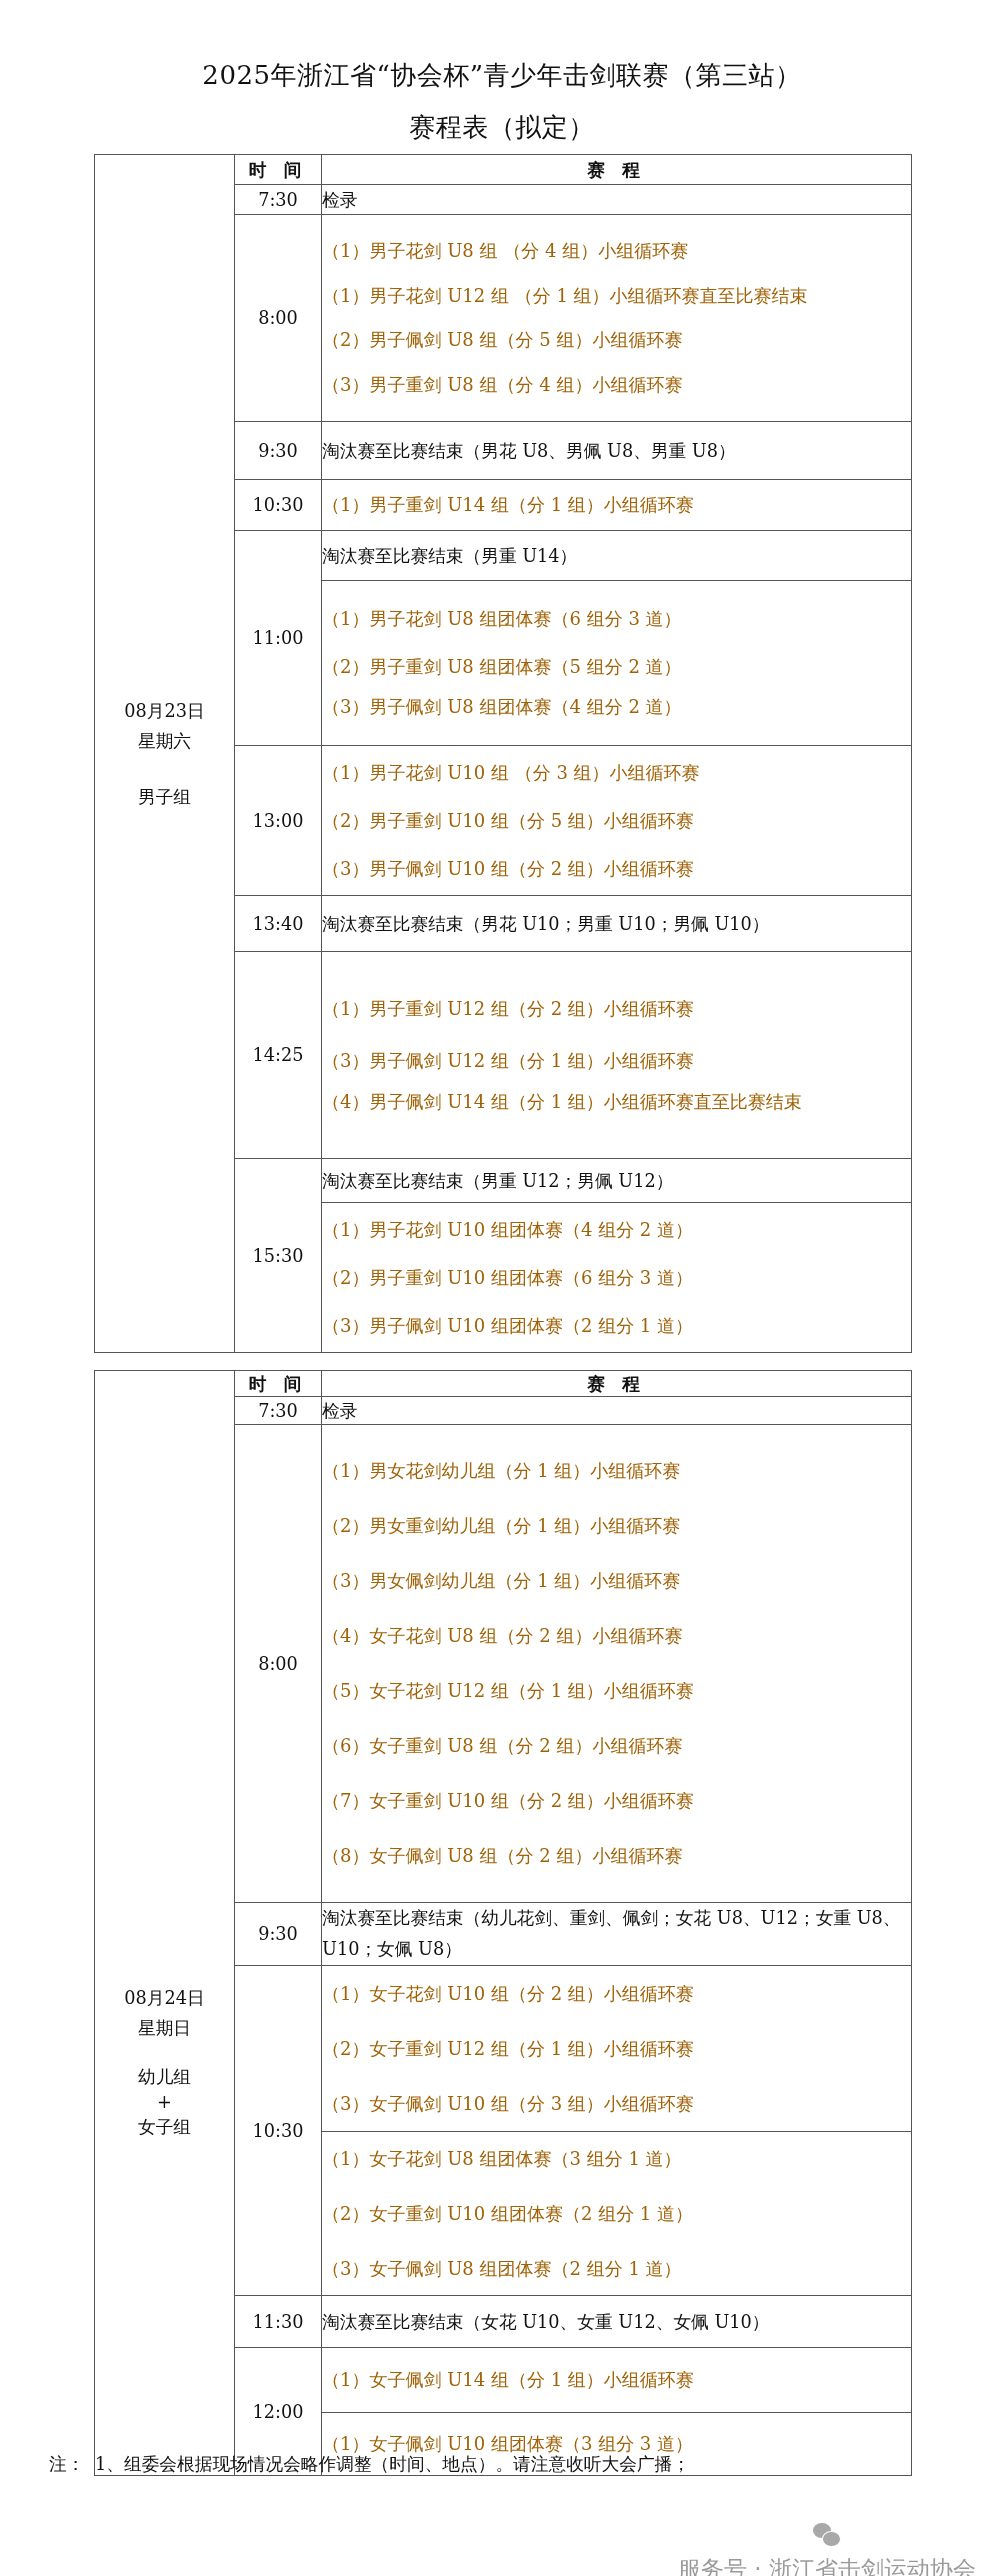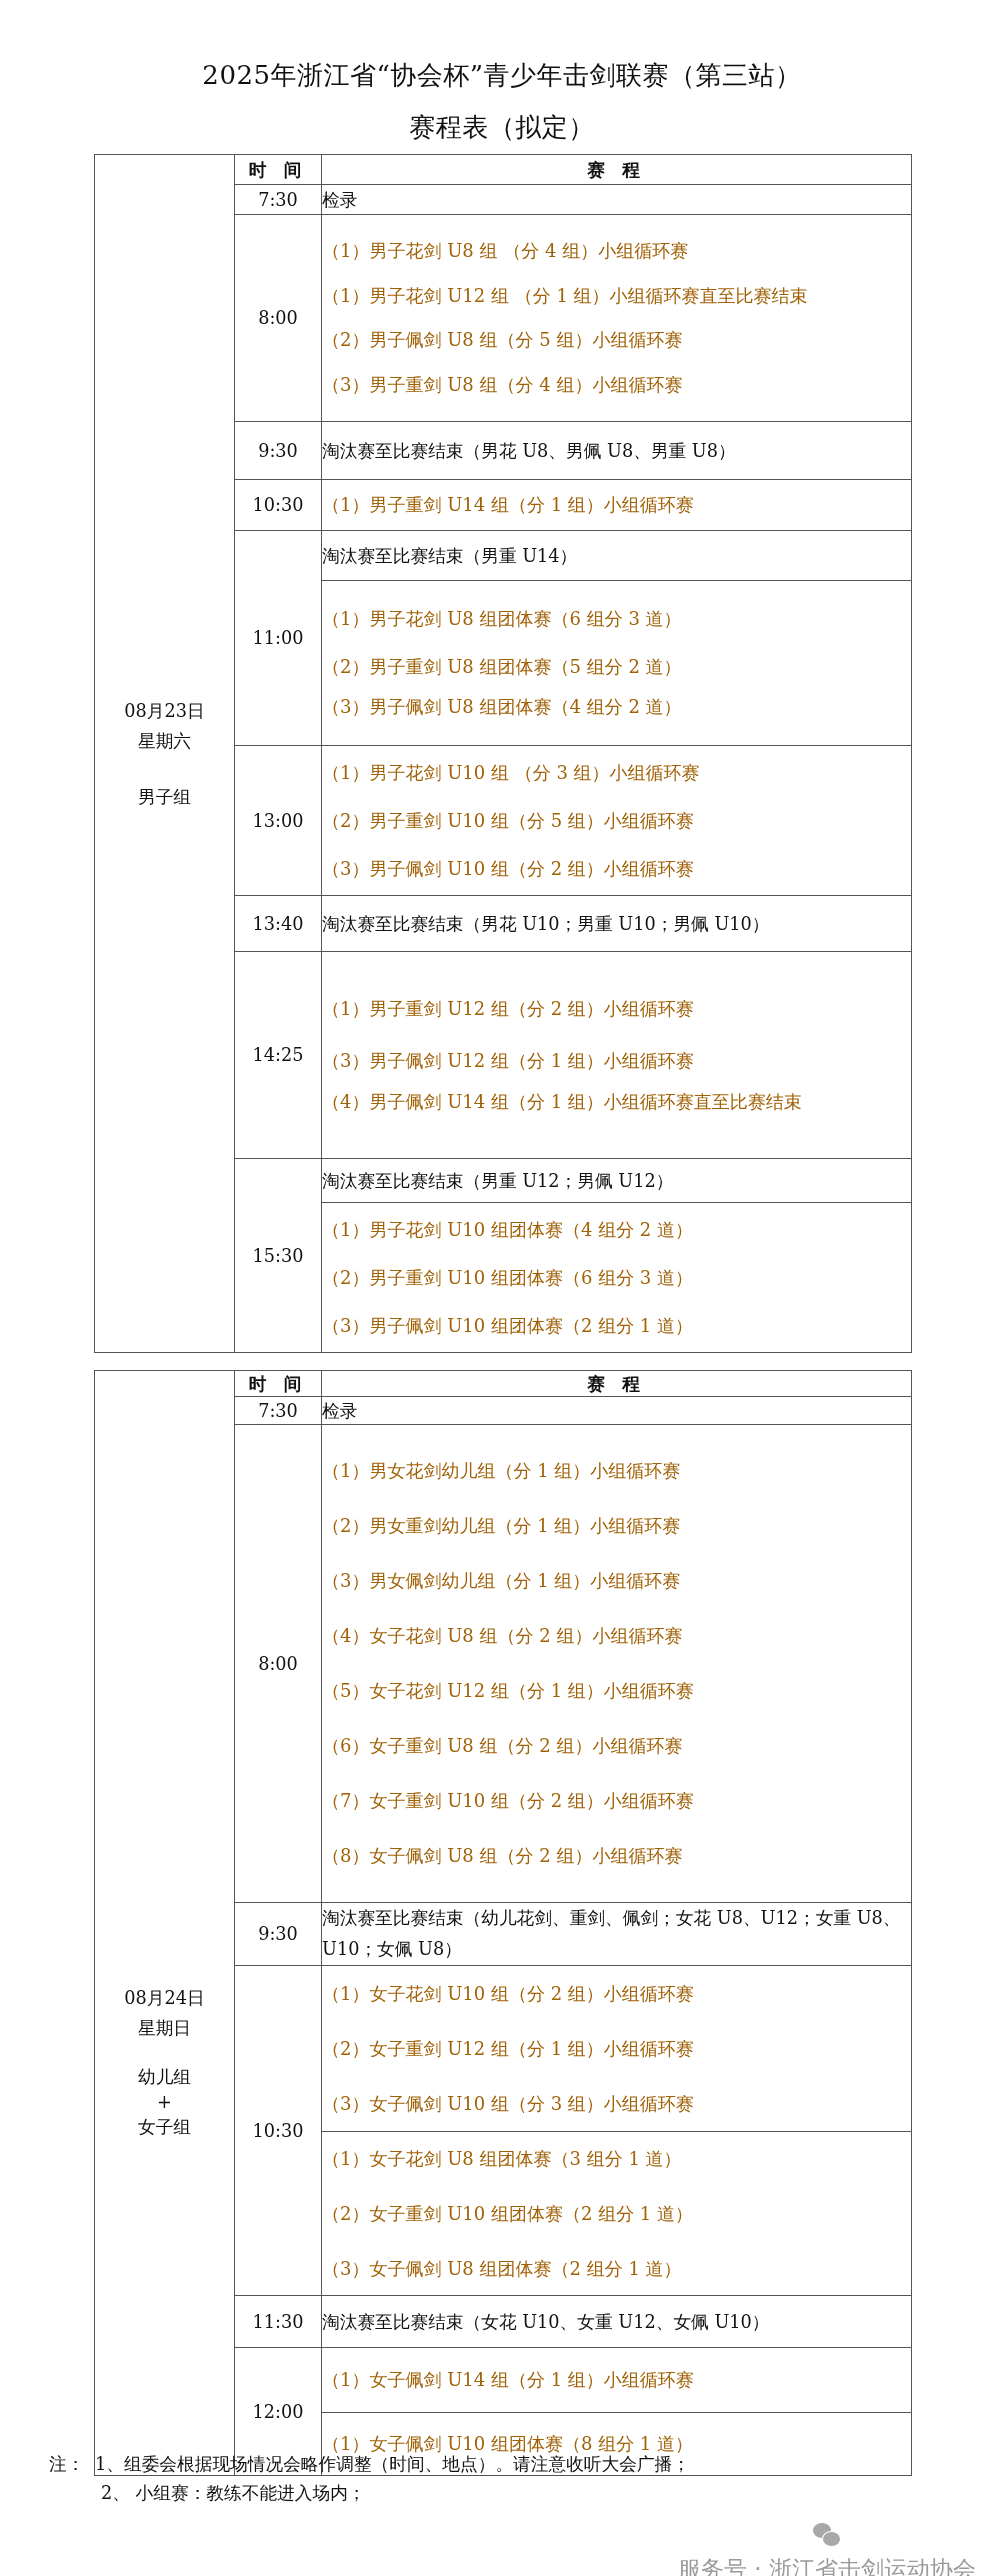--- a/index.html
+++ b/index.html
@@ -179,32 +179,31 @@
     <td class="ev bold">淘汰赛至比赛结束（女花 U10、女重 U12、女佩 U10）</td>
   </tr>
   <tr style="height:65px">
     <td class="time" rowspan="2">12:00</td>
     <td class="ev">
           <span class="line">（1）女子佩剑 U14 组（分 1 组）小组循环赛</span>
         </td>
   </tr>
   <tr style="height:63px">
     <td class="ev">
-          <span class="line">（1）女子佩剑 U10 组团体赛（8 组分 1 道）</span>
+          <span class="line">（1）女子佩剑 U10 组团体赛（3 组分 3 道）</span>
         </td>
   </tr>
 </tbody>
   </table>
 
 <div class="notes">
   <div class="n1">
     <span class="lab">注：</span>
     <span>1、组委会根据现场情况会略作调整（时间、地点）。请注意收听大会广播；</span>
   </div>
-  <div class="indent1">2、 小组赛：教练不能进入场内；</div>
 </div>
 
 <div class="watermark">
   <span class="wm-icon">
       <span class="b1"></span>
       <span class="b2"></span>
     </span>
   <span>服务号 · 浙江省击剑运动协会</span>
 </div>
 

